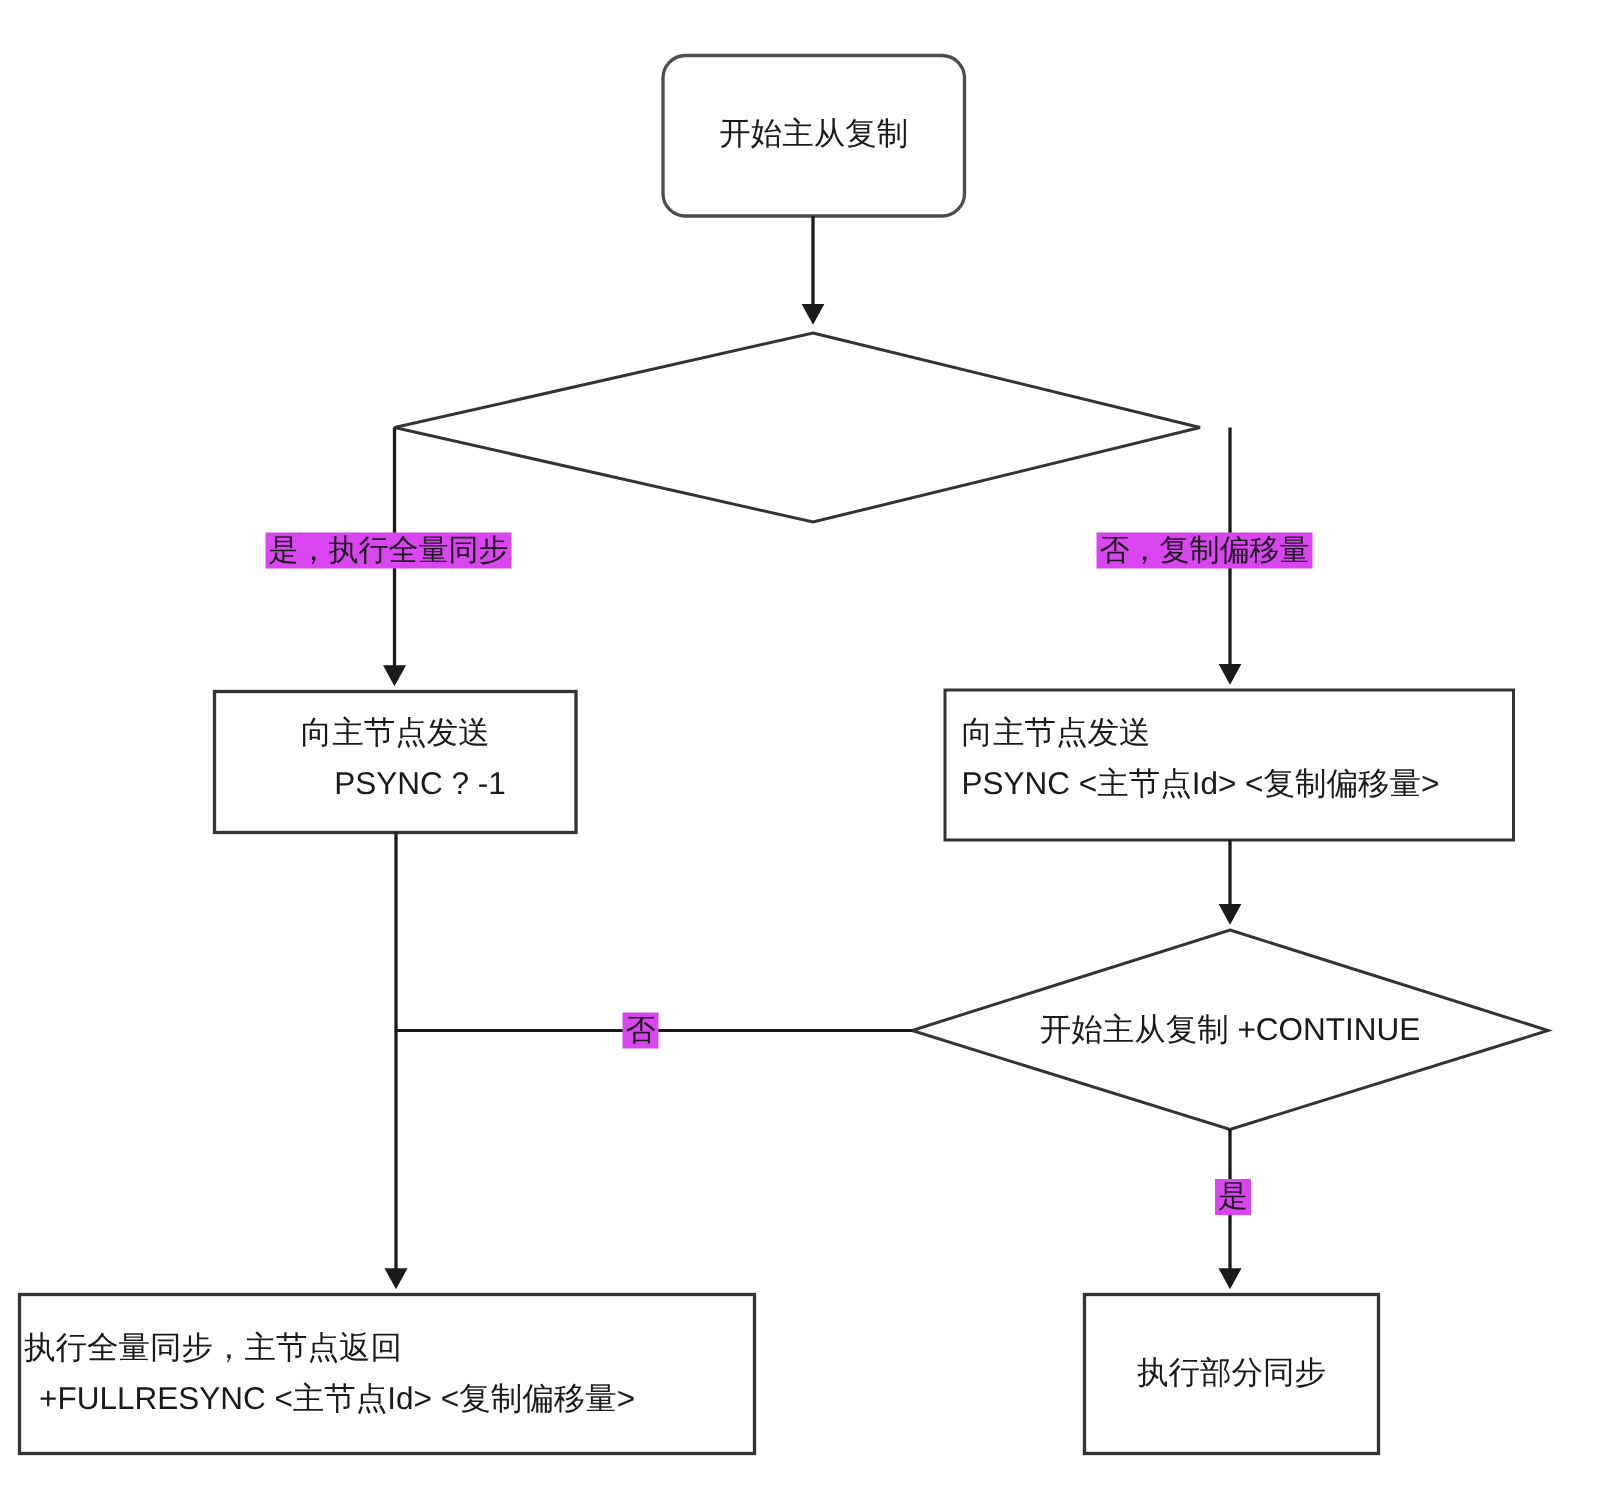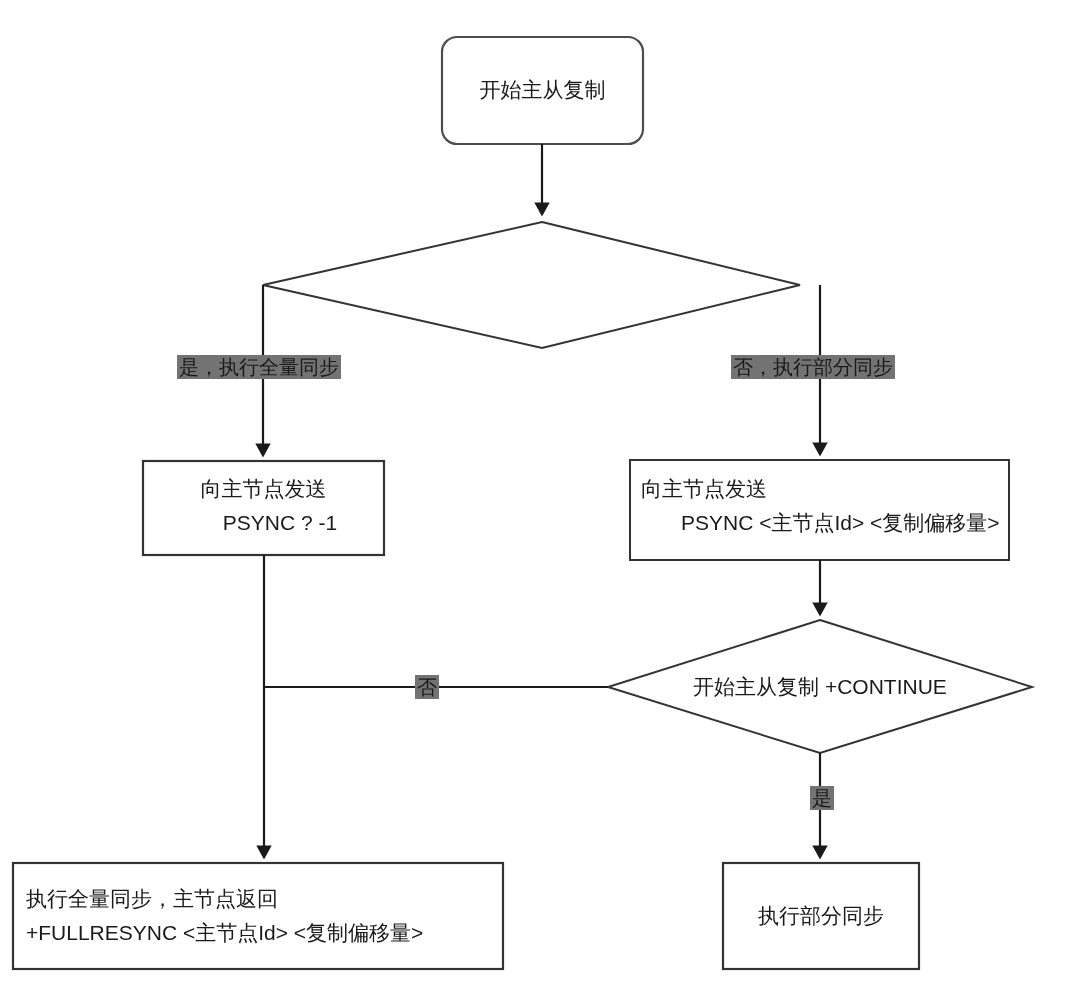--- a/index.html
+++ b/index.html
@@ -37,21 +37,21 @@
     text-align: center;
   }
   .node-text.left {
     text-align: left;
   }
   .edge-label {
     position: absolute;
     color: #1a1a1a;
     font-size: 20px;
     line-height: 24px;
-    background: #737373;
+    background: #d946ef;
     white-space: nowrap;
     padding: 0 2px;
   }
 </style>
 </head>
 <body>
 
 <div id="canvas">
 
   <svg id="flow-svg" viewBox="0 0 1080 1001" xmlns="http://www.w3.org/2000/svg">
@@ -90,30 +90,30 @@
     <path d="M 820 753 L 820 857" fill="none" stroke="#1a1a1a" stroke-width="2.2" marker-end="url(#arrow)"></path>
   </svg>
 
   <div class="node-text center" style="left:442px; top:73px; width:201px;">开始主从复制</div>
 
 
   <div class="node-text center" style="left:143px; top:472px; width:241px;">向主节点发送</div>
   <div class="node-text center" style="left:143px; top:506px; width:274px;">PSYNC ? -1</div>
 
   <div class="node-text left" style="left:641px; top:472px; width:370px;">向主节点发送</div>
-  <div class="node-text left" style="left:641px; top:506px; width:380px;margin-left:40px;">PSYNC &lt;主节点Id&gt; &lt;复制偏移量&gt;</div>
+  <div class="node-text left" style="left:641px; top:506px; width:380px;">PSYNC &lt;主节点Id&gt; &lt;复制偏移量&gt;</div>
 
   <div class="node-text center" style="left:640px; top:670px; width:360px;">开始主从复制 +CONTINUE</div>
 
-  <div class="node-text left" style="left:26px; top:882px; width:470px;">执行全量同步，主节点返回</div>
+  <div class="node-text left" style="left:16px; top:882px; width:470px;">执行全量同步，主节点返回</div>
   <div class="node-text center" style="left:723px; top:899px; width:196px;">执行部分同步</div>
 
   <div class="node-text left" style="left:26px; top:916px; width:480px;">+FULLRESYNC &lt;主节点Id&gt; &lt;复制偏移量&gt;</div>
 
   <div class="edge-label" style="left:177px; top:355px;">是，执行全量同步</div>
 
-  <div class="edge-label" style="left:731px; top:355px;">否，执行部分同步</div>
+  <div class="edge-label" style="left:731px; top:355px;">否，复制偏移量</div>
 
   <div class="edge-label" style="left:415px; top:675px;">否</div>
 
   <div class="edge-label" style="left:810px; top:786px;">是</div>
 
 </div>
 
 </body></html>

